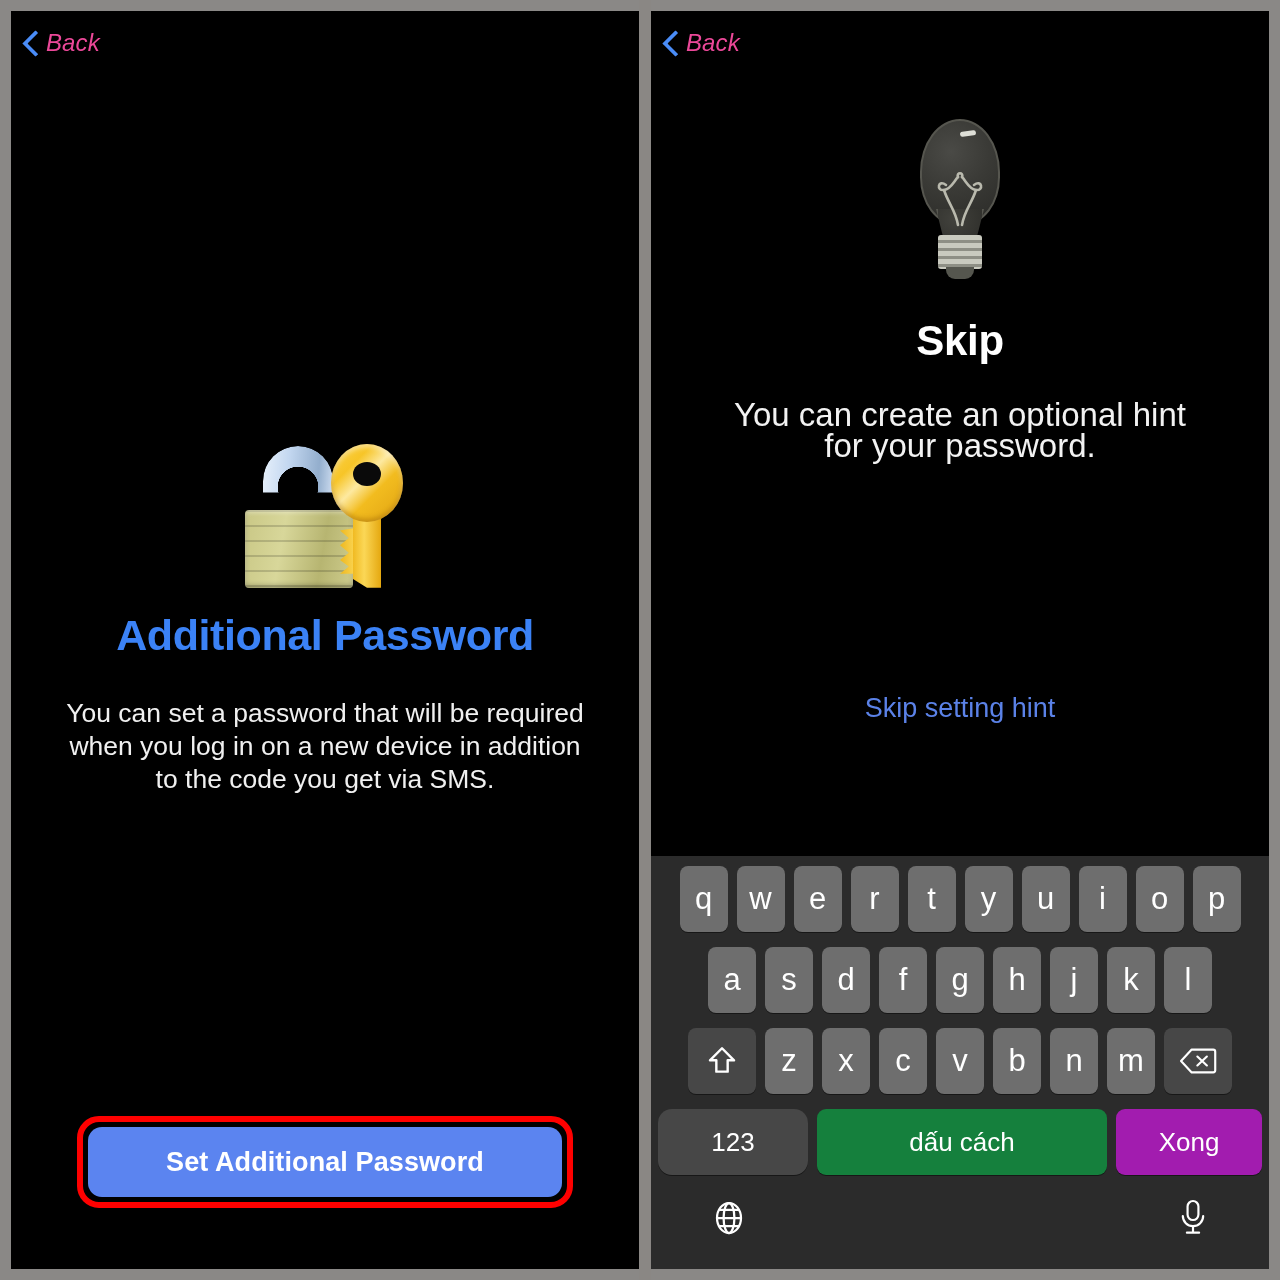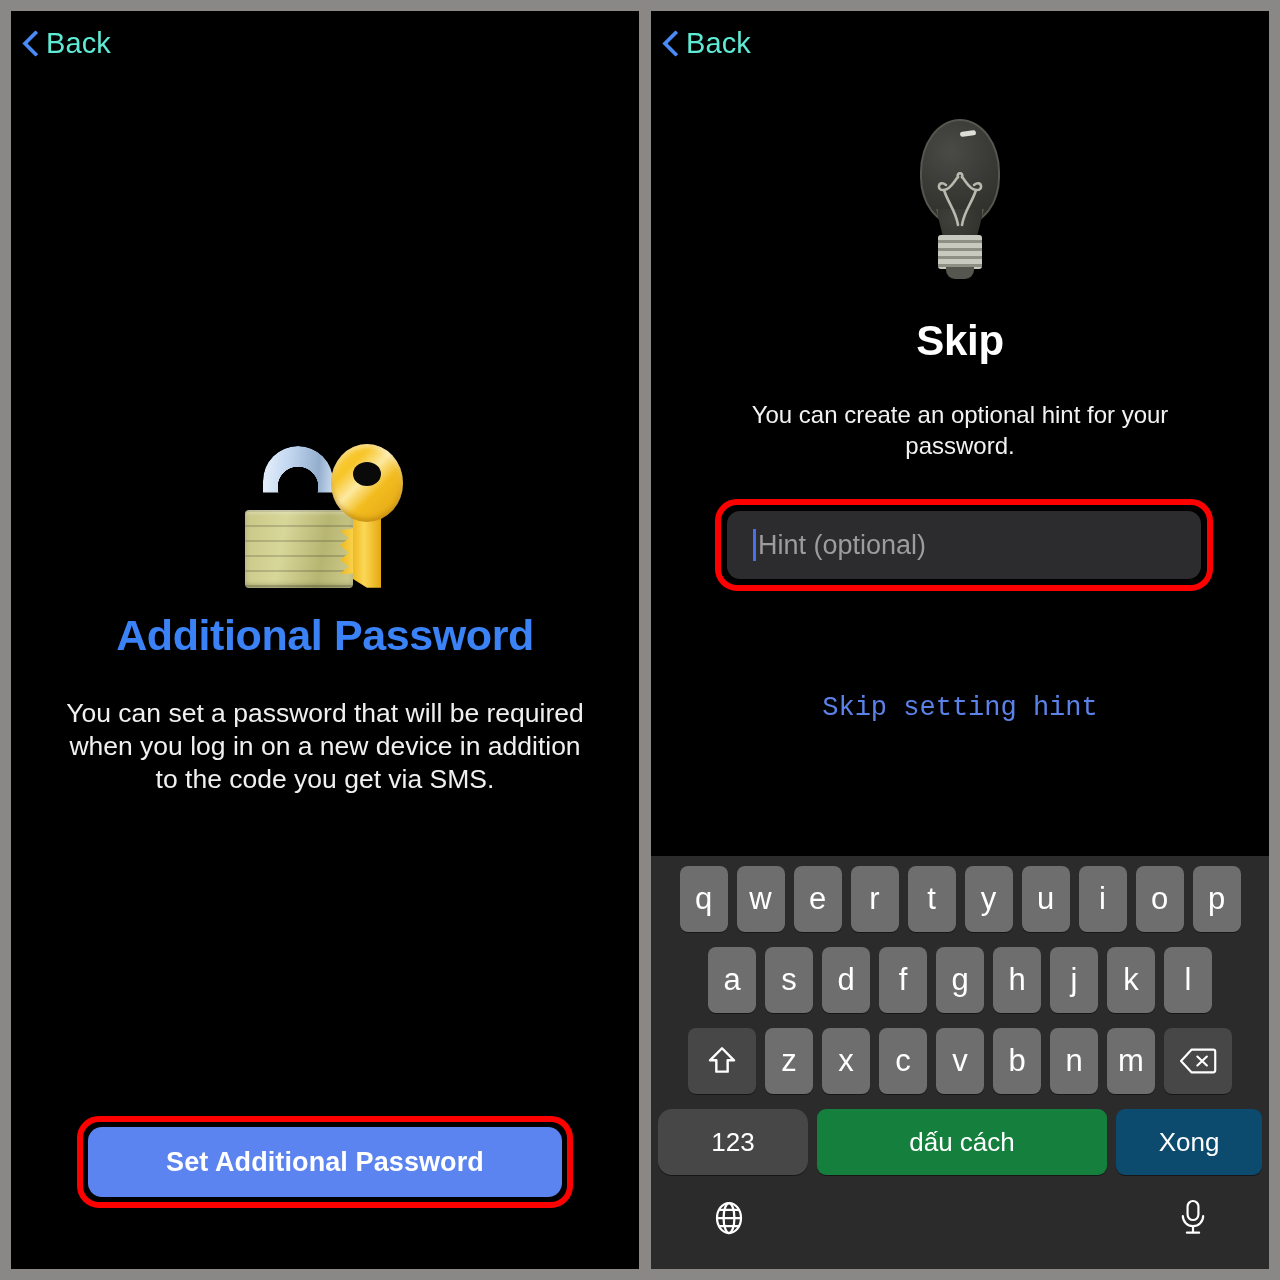--- a/index.html
+++ b/index.html
@@ -75,23 +75,24 @@
     left: 3px;
     top: 5px;
     width: 15px;
     height: 15px;
     border-left: 4.5px solid #4a8cf7;
     border-bottom: 4.5px solid #4a8cf7;
     transform: rotate(45deg);
     border-radius: 1px;
   }
   .back-label {
-    color: #5eead4;
-    font-size: 29px;
+    color: #ec4899;
+    font-size: 24px;
     letter-spacing: 0.1px;
+    font-style: italic;
   }
 
   
   .left-body {
     position: absolute;
     left: 0;
     top: 0;
     width: 100%;
     height: 100%;
   }
@@ -311,21 +312,21 @@
     font-weight: 700;
     letter-spacing: -0.3px;
   }
   .right-desc {
     position: absolute;
     left: 70px;
     right: 70px;
     top: 388px;
     text-align: center;
     color: #f2f2f2;
-    font-size: 24px;
+    font-size: 33px;
     line-height: 31px;
   }
 
   .hint-field-wrap {
     position: absolute;
     left: 64px;
     top: 488px;
     width: 498px;
     height: 92px;
     border: 6px solid #ff0000;
@@ -358,21 +359,20 @@
   }
 
   .skip-link {
     position: absolute;
     left: 0; right: 0;
     top: 682px;
     text-align: center;
     color: #5b82e8;
     font-size: 27px;
     cursor: pointer;
-    font-family: Liberation Mono, monospace;
   }
 
   
   .keyboard {
     position: absolute;
     left: 0;
     bottom: 0;
     width: 100%;
     height: 413px;
     background: #2b2b2b;
@@ -412,21 +412,21 @@
     font-size: 26px;
     border-radius: 14px;
   }
   .key-space {
     background: #15803d;
     width: 290px;
     font-size: 26px;
     border-radius: 9px;
   }
   .key-done {
-    background: #0c4a6e;
+    background: #a21caf;
     width: 146px;
     font-size: 26px;
     border-radius: 9px;
   }
   .kb-row-4 {
     margin-bottom: 10px;
   }
   .kb-bottom {
     display: flex;
     align-items: center;
@@ -500,26 +500,20 @@
           </svg>
         </span>
         <span class="bulb-base"></span>
         <span class="bulb-tip"></span>
       </span>
     </div>
 
     <div class="right-title">Skip</div>
     <div class="right-desc">You can create an optional hint for your password.</div>
 
-    <div class="hint-field-wrap">
-      <div class="hint-field">
-        <span class="caret"></span>
-        <span class="hint-placeholder">Hint (optional)</span>
-      </div>
-    </div>
 
     <div class="skip-link">Skip setting hint</div>
 
     <div class="keyboard">
 
       <div class="kb-row kb-row-1">
         <div class="key">q</div>
         <div class="key">w</div>
         <div class="key">e</div>
         <div class="key">r</div>

